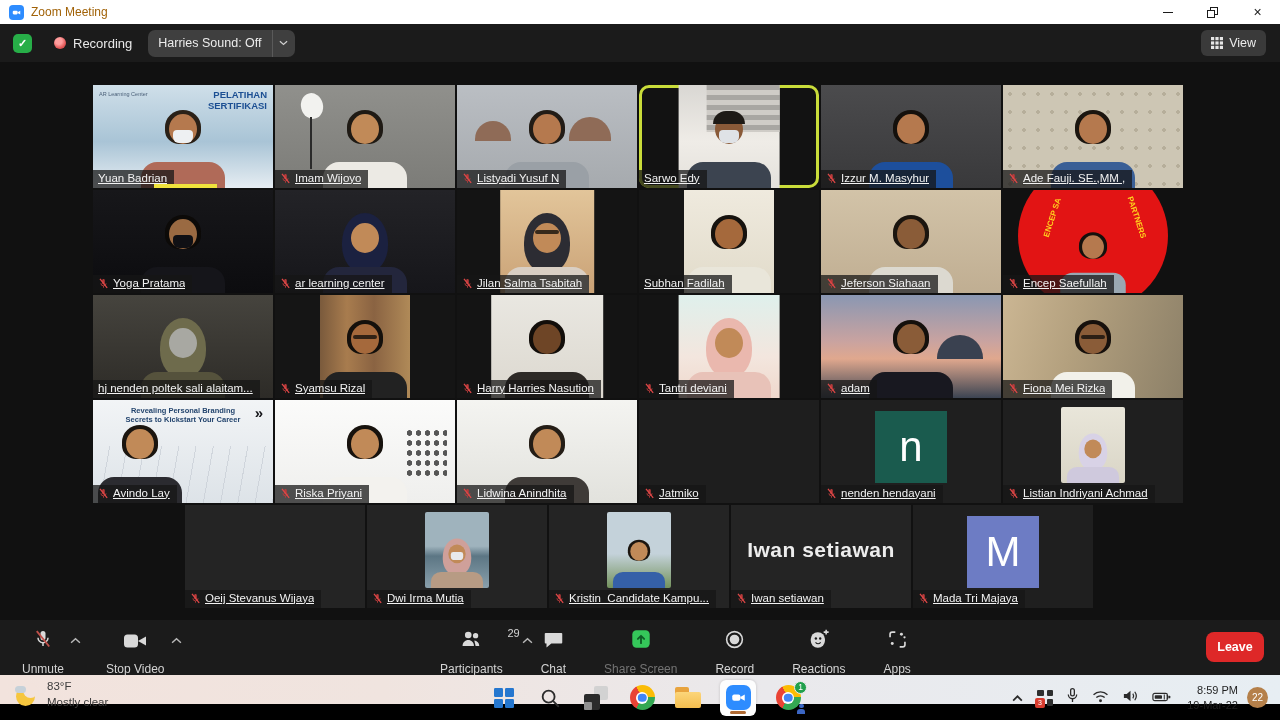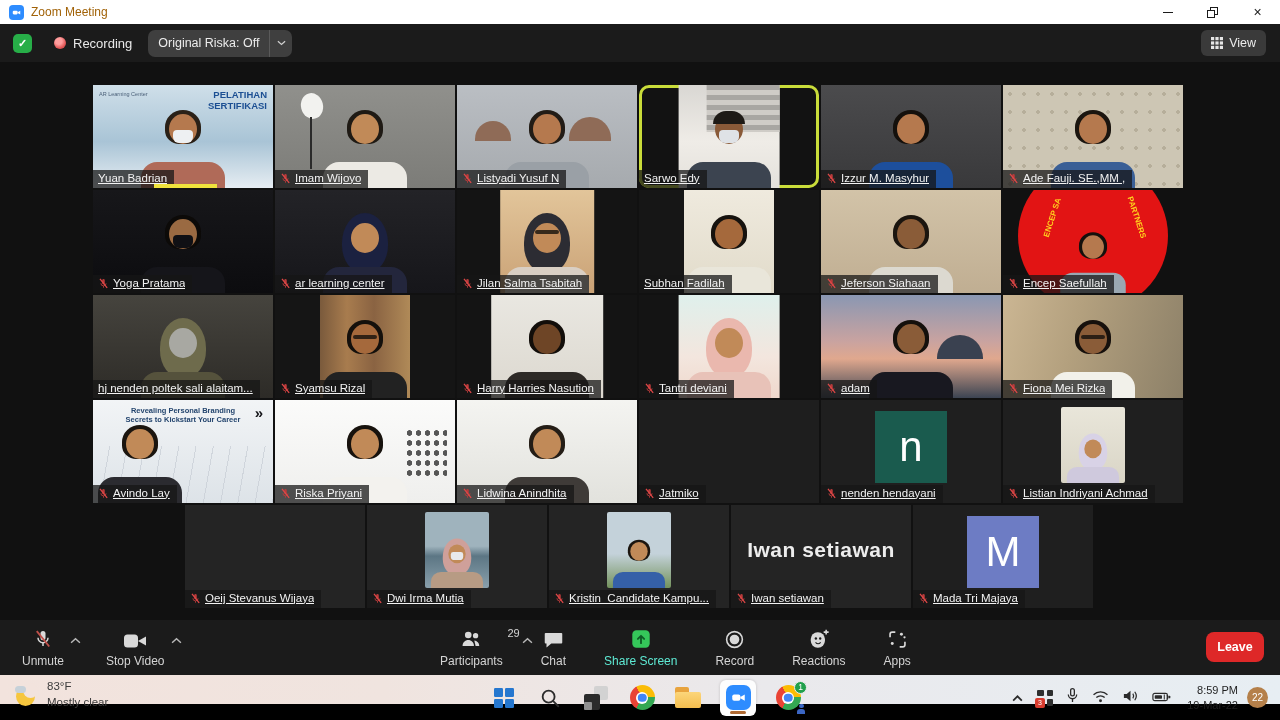--- a/index.html
+++ b/index.html
@@ -60,26 +60,26 @@
     width:72px; height:72px; display:flex; align-items:center; justify-content:center;
     color:#fff; font-size:42px; }
   .nametext { position:absolute; inset:0 0 14px 0; display:flex; align-items:center;
     justify-content:center; color:#ededed; font-size:21px; font-weight:bold; letter-spacing:.5px; }
   .photo { position:absolute; left:50%; top:7px; transform:translateX(-50%);
     width:64px; height:76px; border-radius:2px; overflow:hidden; z-index:1; }
 
   
   .zoombar { position:absolute; top:620px; left:0; right:0; height:55px; background:#1b1b1b; }
   .zbtn { position:relative; display:flex; flex-direction:column; align-items:center;
-    gap:4px; color:#d4d4d4; font-size:12px; }
+    gap:12px; color:#d4d4d4; font-size:12px; }
   .zbtn .ic { height:22px; display:flex; align-items:flex-end; }
   .chev { position:absolute; top:5px; right:-17px; }
   .leftgroup { position:absolute; left:22px; top:8px; display:flex; gap:42px; }
   .centergroup { position:absolute; left:440px; top:8px; display:flex; gap:38px; }
-  .share .zlabel { color:#5eead4; }
+  .share .zlabel { color:#737373; }
   .pcount { position:absolute; top:-1px; right:-17px; font-size:11px; color:#d4d4d4; }
   .leavebtn { position:absolute; right:16px; top:12px; width:58px; height:30px; background:#de2828;
     border-radius:8px; color:#fff; font-size:12.5px; font-weight:bold; display:flex;
     align-items:center; justify-content:center; }
 
   
   .taskbar { position:absolute; top:675px; left:0; right:0; height:29px;
     background:linear-gradient(90deg,#f2e3dd 0%,#f0e4df 30%,#eae9ec 60%,#e7eef3 100%); }
   .weather { position:absolute; left:14px; top:4px; display:flex; gap:9px; align-items:center;
     color:#3c3c3c; font-size:11.5px; line-height:1.35; }
@@ -167,21 +167,21 @@
     </div>
   </div>
 
   <div class="meetbar">
     <div class="shield">✓</div>
     <div class="recwrap">
       <span class="recdot"></span>
       <span class="reclabel">Recording</span>
     </div>
     <div class="sndbtn">
-      <span class="lbl">Original Riska: Off</span>
+      <span class="lbl">Harries Sound: Off</span>
       <span class="div"></span>
       <span class="arr">
         <svg width="9" height="6" viewBox="0 0 10 6">
             <path d="M1 1l4 3.6L9 1" stroke="#cfcfcf" stroke-width="1.4" fill="none"></path>
           </svg>
       </span>
     </div>
     <div class="viewbtn">
       <svg width="12" height="12" viewBox="0 0 12 12" fill="#e6e6e6">
         <rect x="0" y="0" width="3.2" height="3.2"></rect>

